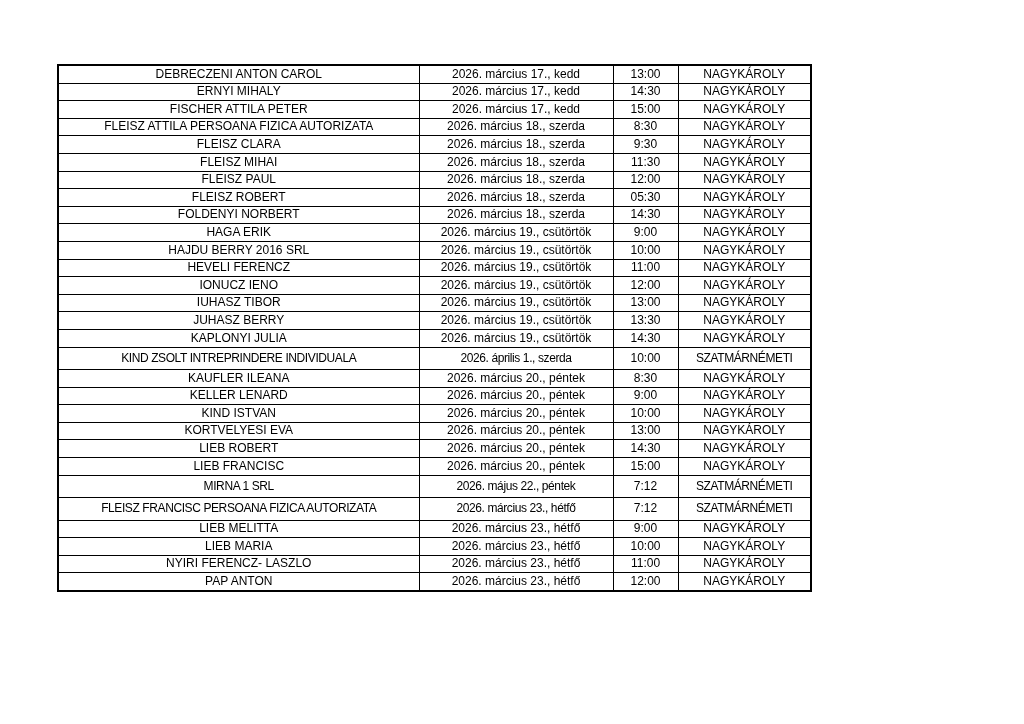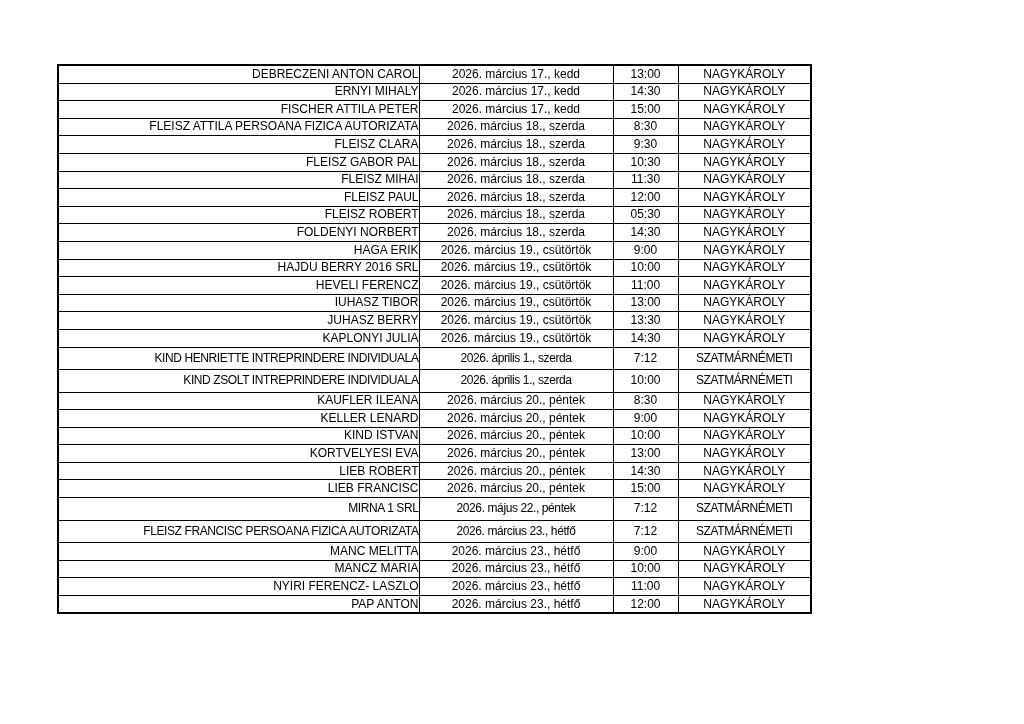--- a/index.html
+++ b/index.html
@@ -30,21 +30,21 @@
     font-size: 12px;
     line-height: 1.1;
     color: #000000;
     padding: 0;
     height: 16.6px;
     overflow: hidden;
     white-space: nowrap;
     vertical-align: middle;
   }
   td.c-name {
-    text-align: right;
+    text-align: center;
     padding-left: 4px;
   }
   td.c-date, td.c-time, td.c-loc {
     text-align: center;
   }
   tr.tall td {
     height: 21.5px;
   }
   tr.tall td.c-name,
   tr.tall td.c-date,
@@ -88,26 +88,20 @@
           <td class="c-time">8:30</td>
           <td class="c-loc">NAGYKÁROLY</td>
         </tr>
         <tr>
           <td class="c-name">FLEISZ CLARA</td>
           <td class="c-date">2026. március 18., szerda</td>
           <td class="c-time">9:30</td>
           <td class="c-loc">NAGYKÁROLY</td>
         </tr>
         <tr>
-          <td class="c-name">FLEISZ GABOR PAL</td>
-          <td class="c-date">2026. március 18., szerda</td>
-          <td class="c-time">10:30</td>
-          <td class="c-loc">NAGYKÁROLY</td>
-        </tr>
-        <tr>
           <td class="c-name">FLEISZ MIHAI</td>
           <td class="c-date">2026. március 18., szerda</td>
           <td class="c-time">11:30</td>
           <td class="c-loc">NAGYKÁROLY</td>
         </tr>
         <tr>
           <td class="c-name">FLEISZ PAUL</td>
           <td class="c-date">2026. március 18., szerda</td>
           <td class="c-time">12:00</td>
           <td class="c-loc">NAGYKÁROLY</td>
@@ -136,42 +130,42 @@
           <td class="c-time">10:00</td>
           <td class="c-loc">NAGYKÁROLY</td>
         </tr>
         <tr>
           <td class="c-name">HEVELI FERENCZ</td>
           <td class="c-date">2026. március 19., csütörtök</td>
           <td class="c-time">11:00</td>
           <td class="c-loc">NAGYKÁROLY</td>
         </tr>
         <tr>
+          <td class="c-name">IONUCZ IENO</td>
+          <td class="c-date">2026. március 19., csütörtök</td>
+          <td class="c-time">12:00</td>
+          <td class="c-loc">NAGYKÁROLY</td>
+        </tr>
+        <tr>
           <td class="c-name">IUHASZ TIBOR</td>
           <td class="c-date">2026. március 19., csütörtök</td>
           <td class="c-time">13:00</td>
           <td class="c-loc">NAGYKÁROLY</td>
         </tr>
         <tr>
           <td class="c-name">JUHASZ BERRY</td>
           <td class="c-date">2026. március 19., csütörtök</td>
           <td class="c-time">13:30</td>
           <td class="c-loc">NAGYKÁROLY</td>
         </tr>
         <tr>
           <td class="c-name">KAPLONYI JULIA</td>
           <td class="c-date">2026. március 19., csütörtök</td>
           <td class="c-time">14:30</td>
           <td class="c-loc">NAGYKÁROLY</td>
-        </tr>
-        <tr class="tall">
-          <td class="c-name">KIND HENRIETTE INTREPRINDERE INDIVIDUALA</td>
-          <td class="c-date">2026. április 1., szerda</td>
-          <td class="c-time">7:12</td>
-          <td class="c-loc">SZATMÁRNÉMETI</td>
         </tr>
         <tr class="tall">
           <td class="c-name">KIND ZSOLT INTREPRINDERE INDIVIDUALA</td>
           <td class="c-date">2026. április 1., szerda</td>
           <td class="c-time">10:00</td>
           <td class="c-loc">SZATMÁRNÉMETI</td>
         </tr>
         <tr>
           <td class="c-name">KAUFLER ILEANA</td>
           <td class="c-date">2026. március 20., péntek</td>
@@ -214,27 +208,27 @@
           <td class="c-time">7:12</td>
           <td class="c-loc">SZATMÁRNÉMETI</td>
         </tr>
         <tr class="tall">
           <td class="c-name">FLEISZ FRANCISC PERSOANA FIZICA AUTORIZATA</td>
           <td class="c-date">2026. március 23., hétfő</td>
           <td class="c-time">7:12</td>
           <td class="c-loc">SZATMÁRNÉMETI</td>
         </tr>
         <tr>
-          <td class="c-name">MANC MELITTA</td>
+          <td class="c-name">LIEB MELITTA</td>
           <td class="c-date">2026. március 23., hétfő</td>
           <td class="c-time">9:00</td>
           <td class="c-loc">NAGYKÁROLY</td>
         </tr>
         <tr>
-          <td class="c-name">MANCZ MARIA</td>
+          <td class="c-name">LIEB MARIA</td>
           <td class="c-date">2026. március 23., hétfő</td>
           <td class="c-time">10:00</td>
           <td class="c-loc">NAGYKÁROLY</td>
         </tr>
         <tr>
           <td class="c-name">NYIRI FERENCZ- LASZLO</td>
           <td class="c-date">2026. március 23., hétfő</td>
           <td class="c-time">11:00</td>
           <td class="c-loc">NAGYKÁROLY</td>
         </tr>

